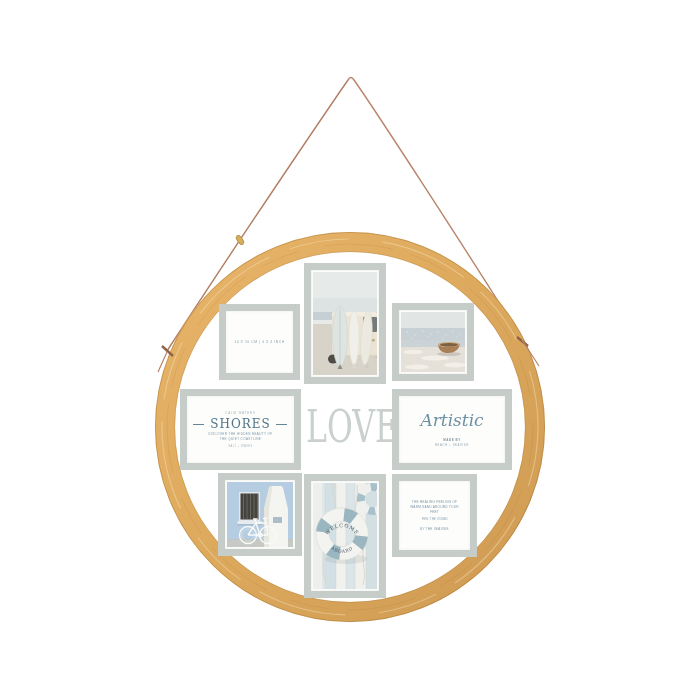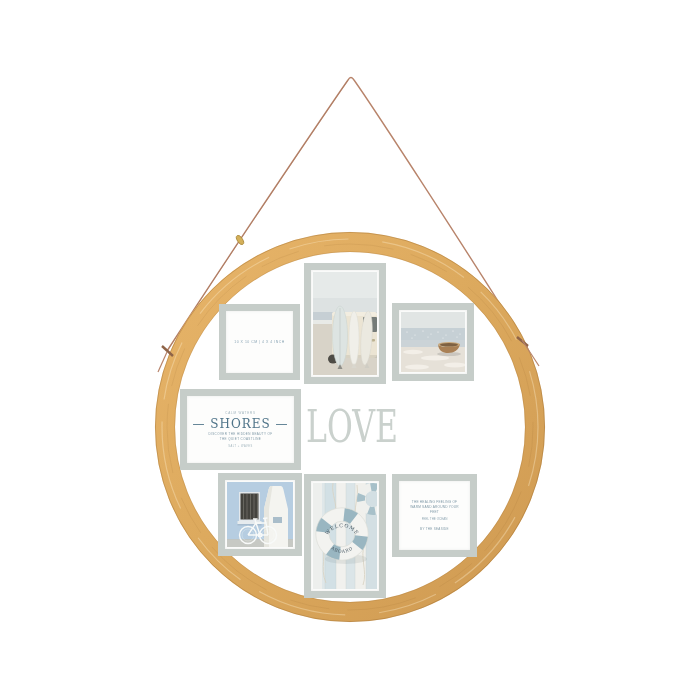--- a/index.html
+++ b/index.html
@@ -153,20 +153,27 @@
   <div class="frame f-ml">
     <div class="insert">
       <span class="kicker">CALM WATERS</span>
       <span class="shores-title">—  SHORES  —</span>
       <span class="sub-line">DISCOVER THE HIDDEN BEAUTY OF</span>
       <span class="sub-line" style="margin-top:0.5px">THE QUIET COASTLINE</span>
       <span class="foot-line">SALT + WAVES</span>
     </div>
   </div>
 
+  <div class="frame f-mr">
+    <div class="insert">
+      <span class="artistic-title">Artistic</span>
+      <span class="made-by">MADE BY</span>
+      <span class="made-by2">BEACH  +  SEASIDE</span>
+    </div>
+  </div>
 
   <div class="frame f-bl photo-frame">
     <svg viewBox="0 0 66 65" preserveAspectRatio="none">
       <rect x="0" y="0" width="66" height="57.5" fill="#b6cde1"></rect>
       <rect x="0" y="57.5" width="66" height="8" fill="#c7c9c4"></rect>
       <line x1="0" y1="57.5" x2="66" y2="57.5" stroke="#b0b2ad" stroke-width="0.5"></line>
       <g>
         <rect x="12" y="10" width="21" height="29" fill="#e3e8ec"></rect>
         <rect x="13.5" y="11.5" width="18" height="26" fill="#44433e"></rect>
         <g stroke="#686760" stroke-width="1">

